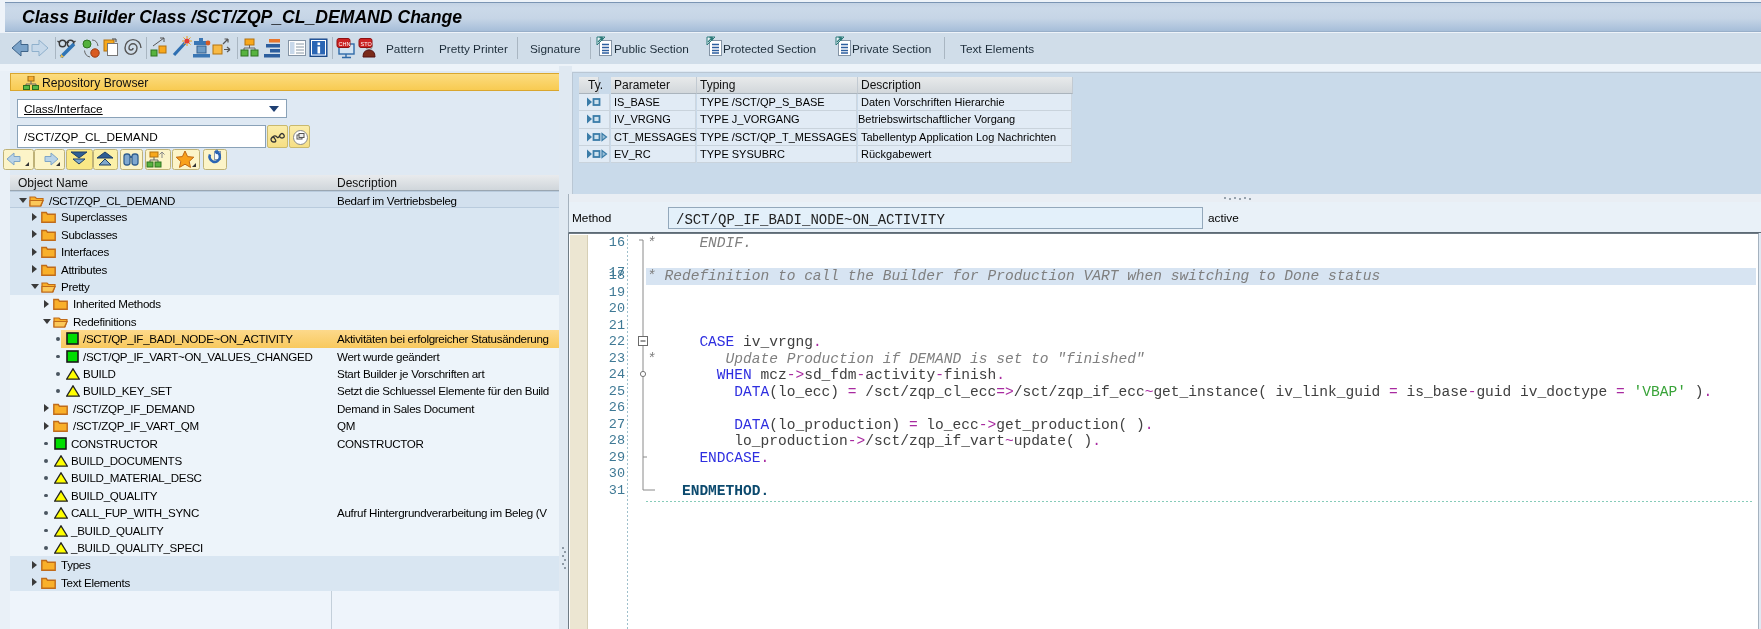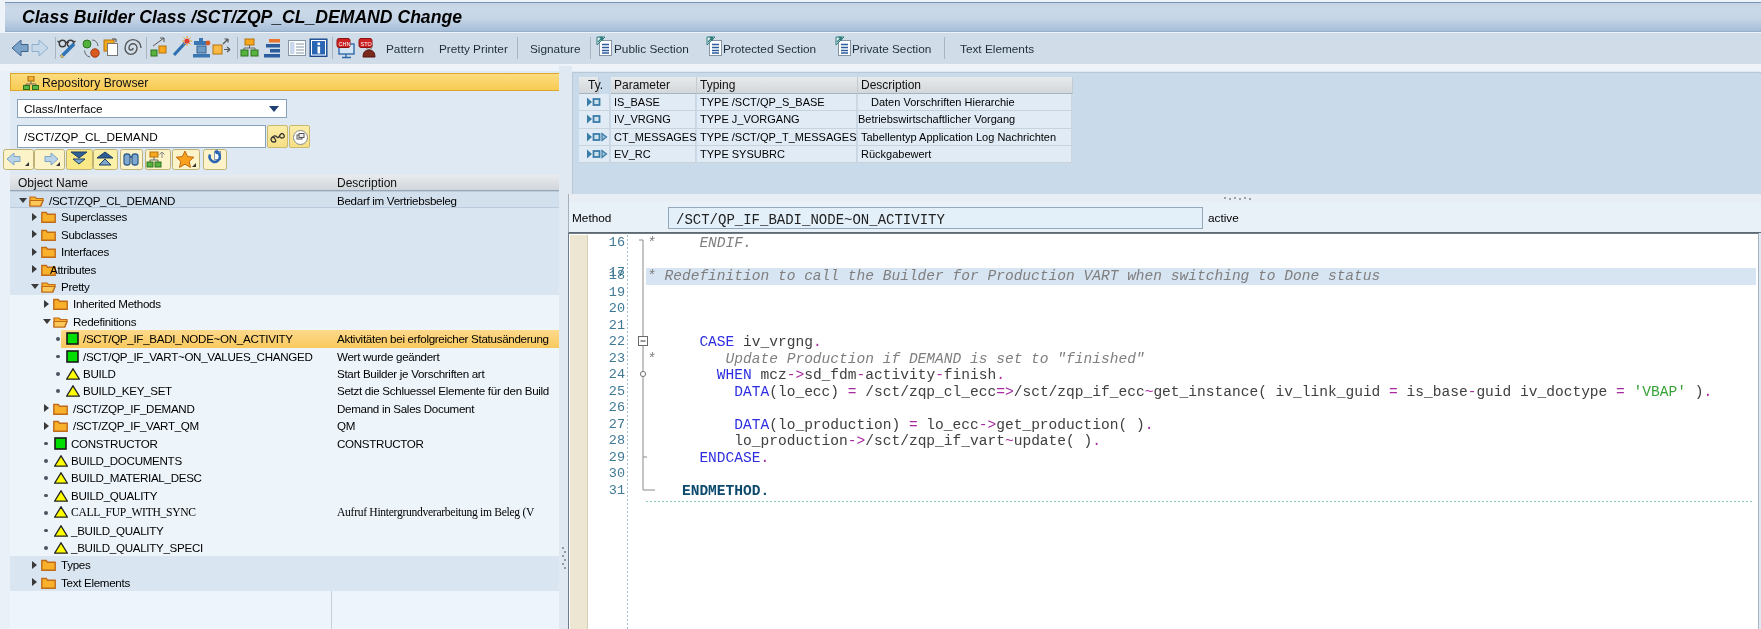--- a/index.html
+++ b/index.html
@@ -16,21 +16,21 @@
 #toolbar .txt { position:absolute; top:9px; font-size:11.8px; color:#1d2d3a; }
 .vsep { position:absolute; top:4px; width:1px; height:22px; background:#a9b6c2; }
 
 #client { left:0; top:64px; width:1761px; height:565px; background:#dfe9f3; }
 #leftmargin { left:0; top:71px; width:10px; height:558px; background:#e9f0f7; }
 #client .band { position:absolute; left:0; top:0; width:1761px; height:7px; background:#edf3f9; }
 
 #repohdr { left:10px; top:73px; width:550px; height:18px; background:linear-gradient(#fcdc80,#f8cb52); border:1px solid #d9a62e; }
 #repohdr .t { position:absolute; left:31px; top:2px; font-size:12.2px; color:#101010; }
 .inputbox { position:absolute; background:#fff; border:1px solid #8aa2b8; }
-#ddtext { font-size:11.8px; color:#000; padding:2px 0 0 6px; }
+#ddtext { font-size:11.8px; color:#000; padding:2px 0 0 6px;text-decoration:underline; }
 #objinput { font-size:11.8px; color:#000; padding:4px 0 0 6px; }
 .ybtn { position:absolute; background:linear-gradient(#fdf7d8,#f9eba6); border:1px solid #c9b96e; border-radius:2px; }
 
 #treehdr { left:10px; top:175px; width:549px; height:16px; background:linear-gradient(#e9ebed,#d0d6db); border-bottom:1px solid #9aa6b1;text-align:center; }
 #treehdr .c1 { position:absolute; left:8px; top:1px; font-size:12px; color:#111; }
 #treehdr .c2 { position:absolute; left:327px; top:1px; font-size:12px; color:#111; }
 #tree { left:10px; top:191px; width:549px; height:438px; background:#eef4fb; }
 .trow { position:absolute; left:0; width:549px; height:17.4px; line-height:17.4px; font-size:11.6px; letter-spacing:-0.3px; color:#000; white-space:nowrap; }
 .lv2 { background:#d9e6f2; }
 .lv3 { background:#edf4fa; }
@@ -264,21 +264,21 @@
         <div class="icon" style="left:31px"><svg width="15" height="13" viewBox="0 0 15 13">
             <path d="M0.8 2.5 h4.5 l1.2 1.8 h7.7 v7.9 H0.8 Z" fill="#f9b02a" stroke="#c06b1a" stroke-width="1.4"></path>
           </svg></div>
         <div class="nm" style="left:51px">Interfaces</div>
       </div>
       <div class="trow lv2" style="top:69.6px;">
         <div class="arr r" style="left:22px"></div>
         <div class="icon" style="left:31px"><svg width="15" height="13" viewBox="0 0 15 13">
             <path d="M0.8 2.5 h4.5 l1.2 1.8 h7.7 v7.9 H0.8 Z" fill="#f9b02a" stroke="#c06b1a" stroke-width="1.4"></path>
           </svg></div>
-        <div class="nm" style="left:40px">Attributes</div>
+        <div class="nm" style="left:51px">Attributes</div>
       </div>
       <div class="trow lv2" style="top:87.0px;">
         <div class="arr d" style="left:21px"></div>
         <div class="icon" style="left:31px"><svg width="16" height="13" viewBox="0 0 16 13">
             <path d="M1 3 h5 l1.5 1.5 H14 v2 L12 12 H1 Z" fill="#f9b02a" stroke="#c06b1a" stroke-width="1.2"></path>
             <path d="M1 6.5 h13 L11.5 12 H1 Z" fill="#fbc85a" stroke="#c06b1a" stroke-width="1.2"></path>
           </svg></div>
         <div class="nm" style="left:51px">Pretty</div>
       </div>
       <div class="trow lv3" style="top:104.4px;">
@@ -367,21 +367,21 @@
           </svg></div>
         <div class="nm" style="left:61px">BUILD_MATERIAL_DESC</div>
       </div>
       <div class="trow lv3" style="top:295.8px;">
         <div class="blt" style="left:34px"></div>
         <div class="icon" style="left:44px"><svg width="14" height="12" viewBox="0 0 14 12">
             <polygon points="7,0.8 13.4,11.2 0.6,11.2" fill="#ffff00" stroke="#222" stroke-width="1.3"></polygon>
           </svg></div>
         <div class="nm" style="left:61px">BUILD_QUALITY</div>
       </div>
-      <div class="trow lv3" style="top:313.2px;font-family:Liberation Serif, serif;">
+      <div class="trow lv3" style="top:313.2px;">
         <div class="blt" style="left:34px"></div>
         <div class="icon" style="left:44px"><svg width="14" height="12" viewBox="0 0 14 12">
             <polygon points="7,0.8 13.4,11.2 0.6,11.2" fill="#ffff00" stroke="#222" stroke-width="1.3"></polygon>
           </svg></div>
         <div class="nm" style="left:61px">CALL_FUP_WITH_SYNC</div>
         <div class="ds">Aufruf Hintergrundverarbeitung im Beleg (V</div>
       </div>
       <div class="trow lv3" style="top:330.6px;">
         <div class="blt" style="left:34px"></div>
         <div class="icon" style="left:44px"><svg width="14" height="12" viewBox="0 0 14 12">
@@ -439,21 +439,21 @@
       </div>
       <div class="hdr" style="left:279px;width:215px">
         <span style="position:absolute;left:3px;top:1px">Description</span>
       </div>
       <div class="cell pr0" style="left:0px;top:17.0px;width:31px"><svg width="24" height="12" viewBox="0 0 24 12" style="margin-top:2px;margin-left:7px">
           <polygon points="1,1.5 1,10.5 6,6" fill="#3a7ca8"></polygon>
           <rect x="7.5" y="3" width="6" height="6" fill="#cfe2ee" stroke="#3a7ca8" stroke-width="1.8"></rect>
         </svg></div>
       <div class="cell pr0" style="left:32px;top:17.0px;width:85px"><span style="padding-left:3px">IS_BASE</span></div>
       <div class="cell pr0" style="left:118px;top:17.0px;width:160px"><span style="padding-left:3px">TYPE /SCT/QP_S_BASE</span></div>
-      <div class="cell pr0" style="left:279px;top:17.0px;width:214px"><span style="padding-left:13px">Daten Vorschriften Hierarchie</span></div>
+      <div class="cell pr0" style="left:279px;top:17.0px;width:214px"><span style="padding-left:3px">Daten Vorschriften Hierarchie</span></div>
       <div class="cell pr1" style="left:0px;top:34.3px;width:31px"><svg width="24" height="12" viewBox="0 0 24 12" style="margin-top:2px;margin-left:7px">
           <polygon points="1,1.5 1,10.5 6,6" fill="#3a7ca8"></polygon>
           <rect x="7.5" y="3" width="6" height="6" fill="#cfe2ee" stroke="#3a7ca8" stroke-width="1.8"></rect>
         </svg></div>
       <div class="cell pr1" style="left:32px;top:34.3px;width:85px"><span style="padding-left:3px">IV_VRGNG</span></div>
       <div class="cell pr1" style="left:118px;top:34.3px;width:160px"><span style="padding-left:3px">TYPE J_VORGANG</span></div>
       <div class="cell pr1" style="left:279px;top:34.3px;width:214px"><span style="padding-left:0">Betriebswirtschaftlicher Vorgang</span></div>
       <div class="cell pr0" style="left:0px;top:51.6px;width:31px"><svg width="24" height="12" viewBox="0 0 24 12" style="margin-top:2px;margin-left:7px">
           <polygon points="1,1.5 1,10.5 6,6" fill="#3a7ca8"></polygon>
           <rect x="7.5" y="3" width="6" height="6" fill="#cfe2ee" stroke="#3a7ca8" stroke-width="1.8"></rect>

